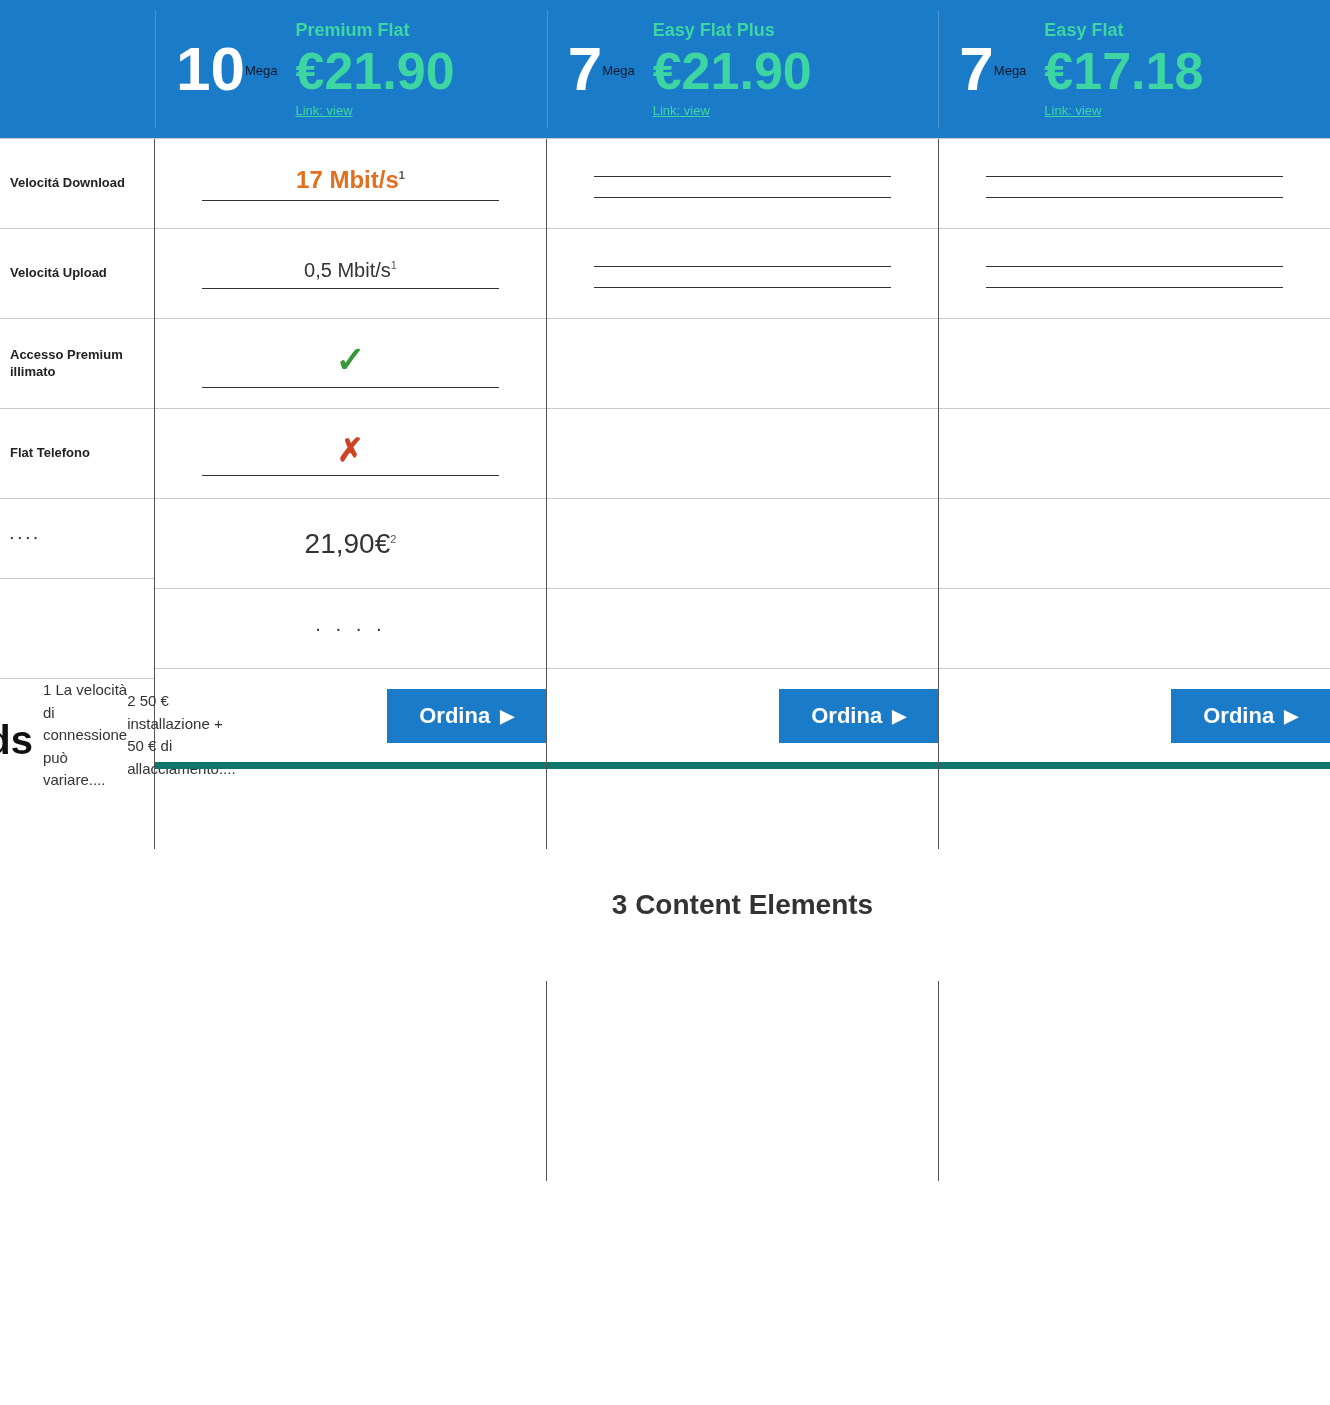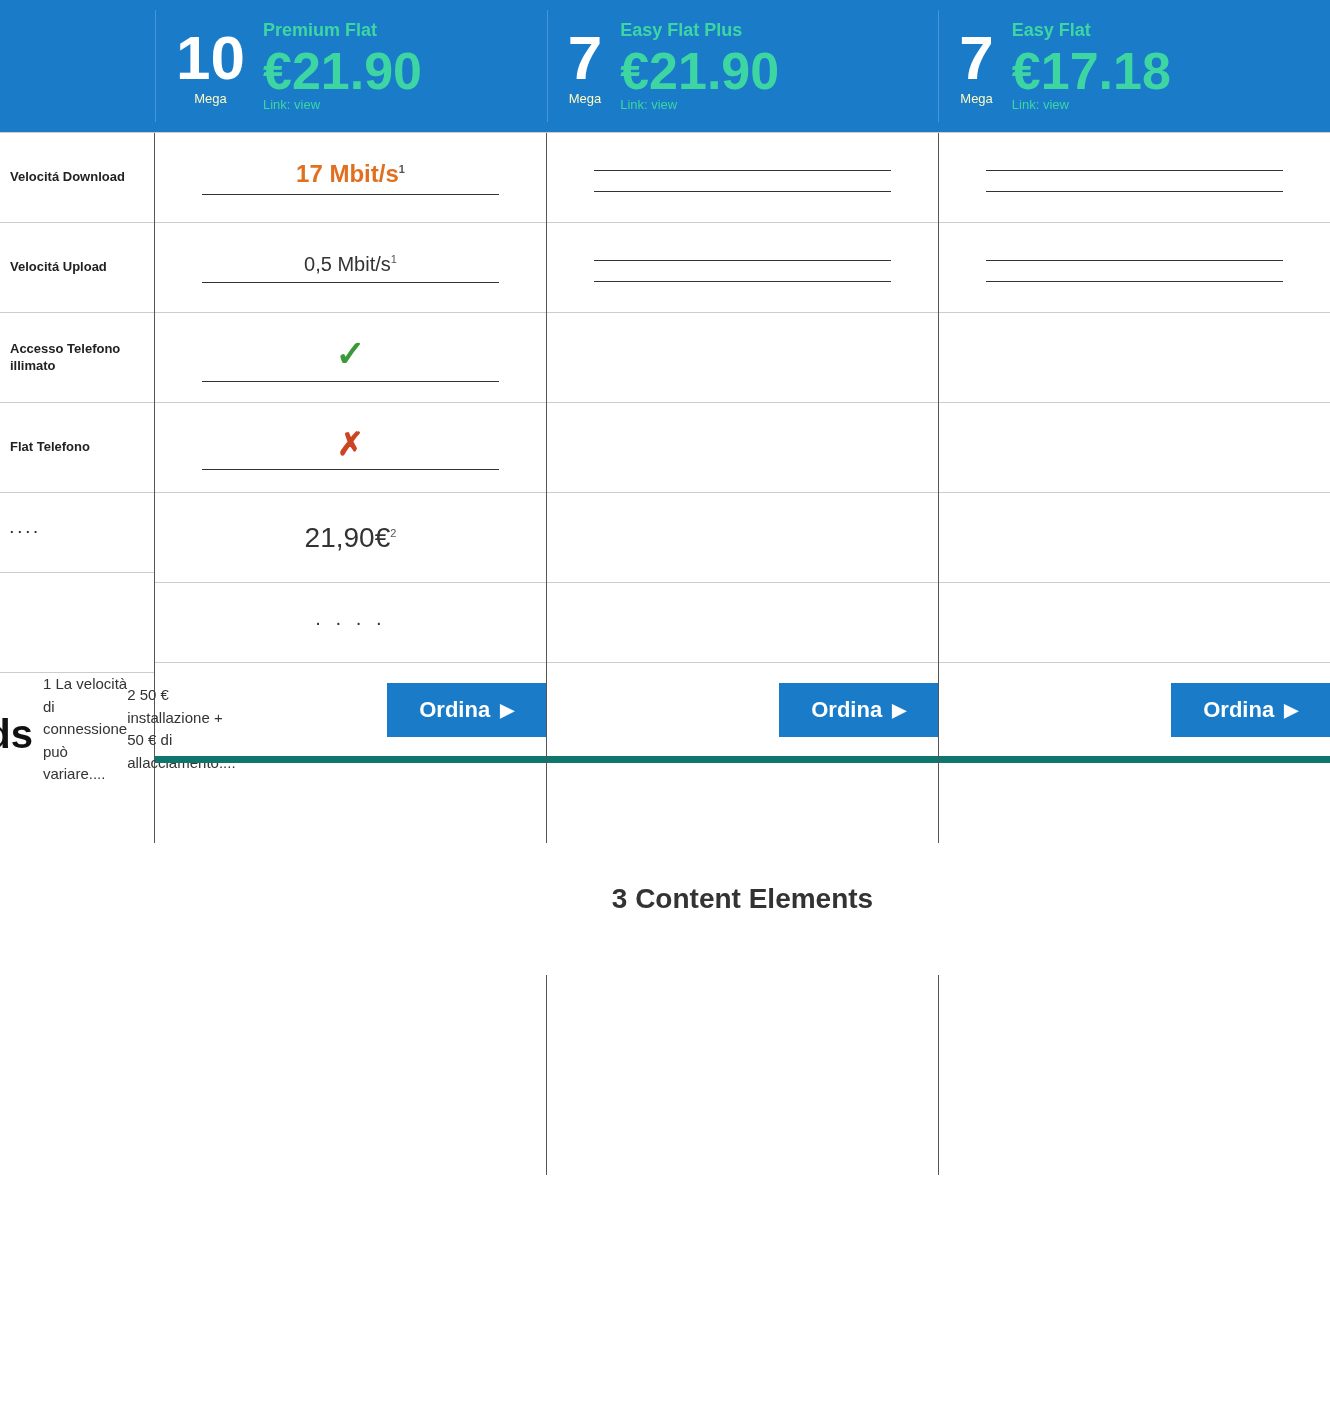--- a/index.html
+++ b/index.html
@@ -24,32 +24,32 @@
     }
     .plan-header {
       flex: 1;
       display: flex;
       align-items: center;
       padding: 10px 20px;
       border-left: 1px solid rgba(255,255,255,0.2);
     }
     .plan-header-mega {
       display: flex;
-      flex-direction: column;
+      flex-direction: row;
       align-items: center;
       margin-right: 18px;
     }
     .plan-mega-number {
       color: #fff;
       font-size: 62px;
       font-weight: bold;
       line-height: 1;
     }
     .plan-mega-label {
-      color: #fef9c3;
+      color: #0f172a;
       font-size: 13px;
       margin-top: 2px;
     }
     .plan-header-info {
       display: flex;
       flex-direction: column;
     }
     .plan-name {
       color: #3dd6a3;
       font-size: 18px;
@@ -58,20 +58,22 @@
     }
     .plan-price {
       color: #3dd6a3;
       font-size: 52px;
       font-weight: bold;
       line-height: 1;
     }
     .plan-link {
       color: #3dd6a3;
       font-size: 13px;
+      margin-top: 6px;
+      text-decoration: underline;
       cursor: pointer;
     }
 
     
     .comparison-table {
       display: flex;
       width: 100%;
       border-top: 1px solid #ccc;
     }
     .row-labels {
@@ -285,21 +287,21 @@
 <div class="comparison-table">
 
   <div class="row-labels">
     <div class="label-cell">
       <span class="label-text">Velocitá Download</span>
     </div>
     <div class="label-cell">
       <span class="label-text">Velocitá Upload</span>
     </div>
     <div class="label-cell">
-      <span class="label-text">Accesso Telefono illimato</span>
+      <span class="label-text">Accesso Premium illimato</span>
     </div>
     <div class="label-cell">
       <span class="label-text">Flat Telefono</span>
     </div>
     <div class="label-cell dots-row">
       <span class="label-text">· · · ·</span>
     </div>
 
     <div class="label-cell" style="min-height:100px;"></div>
 

